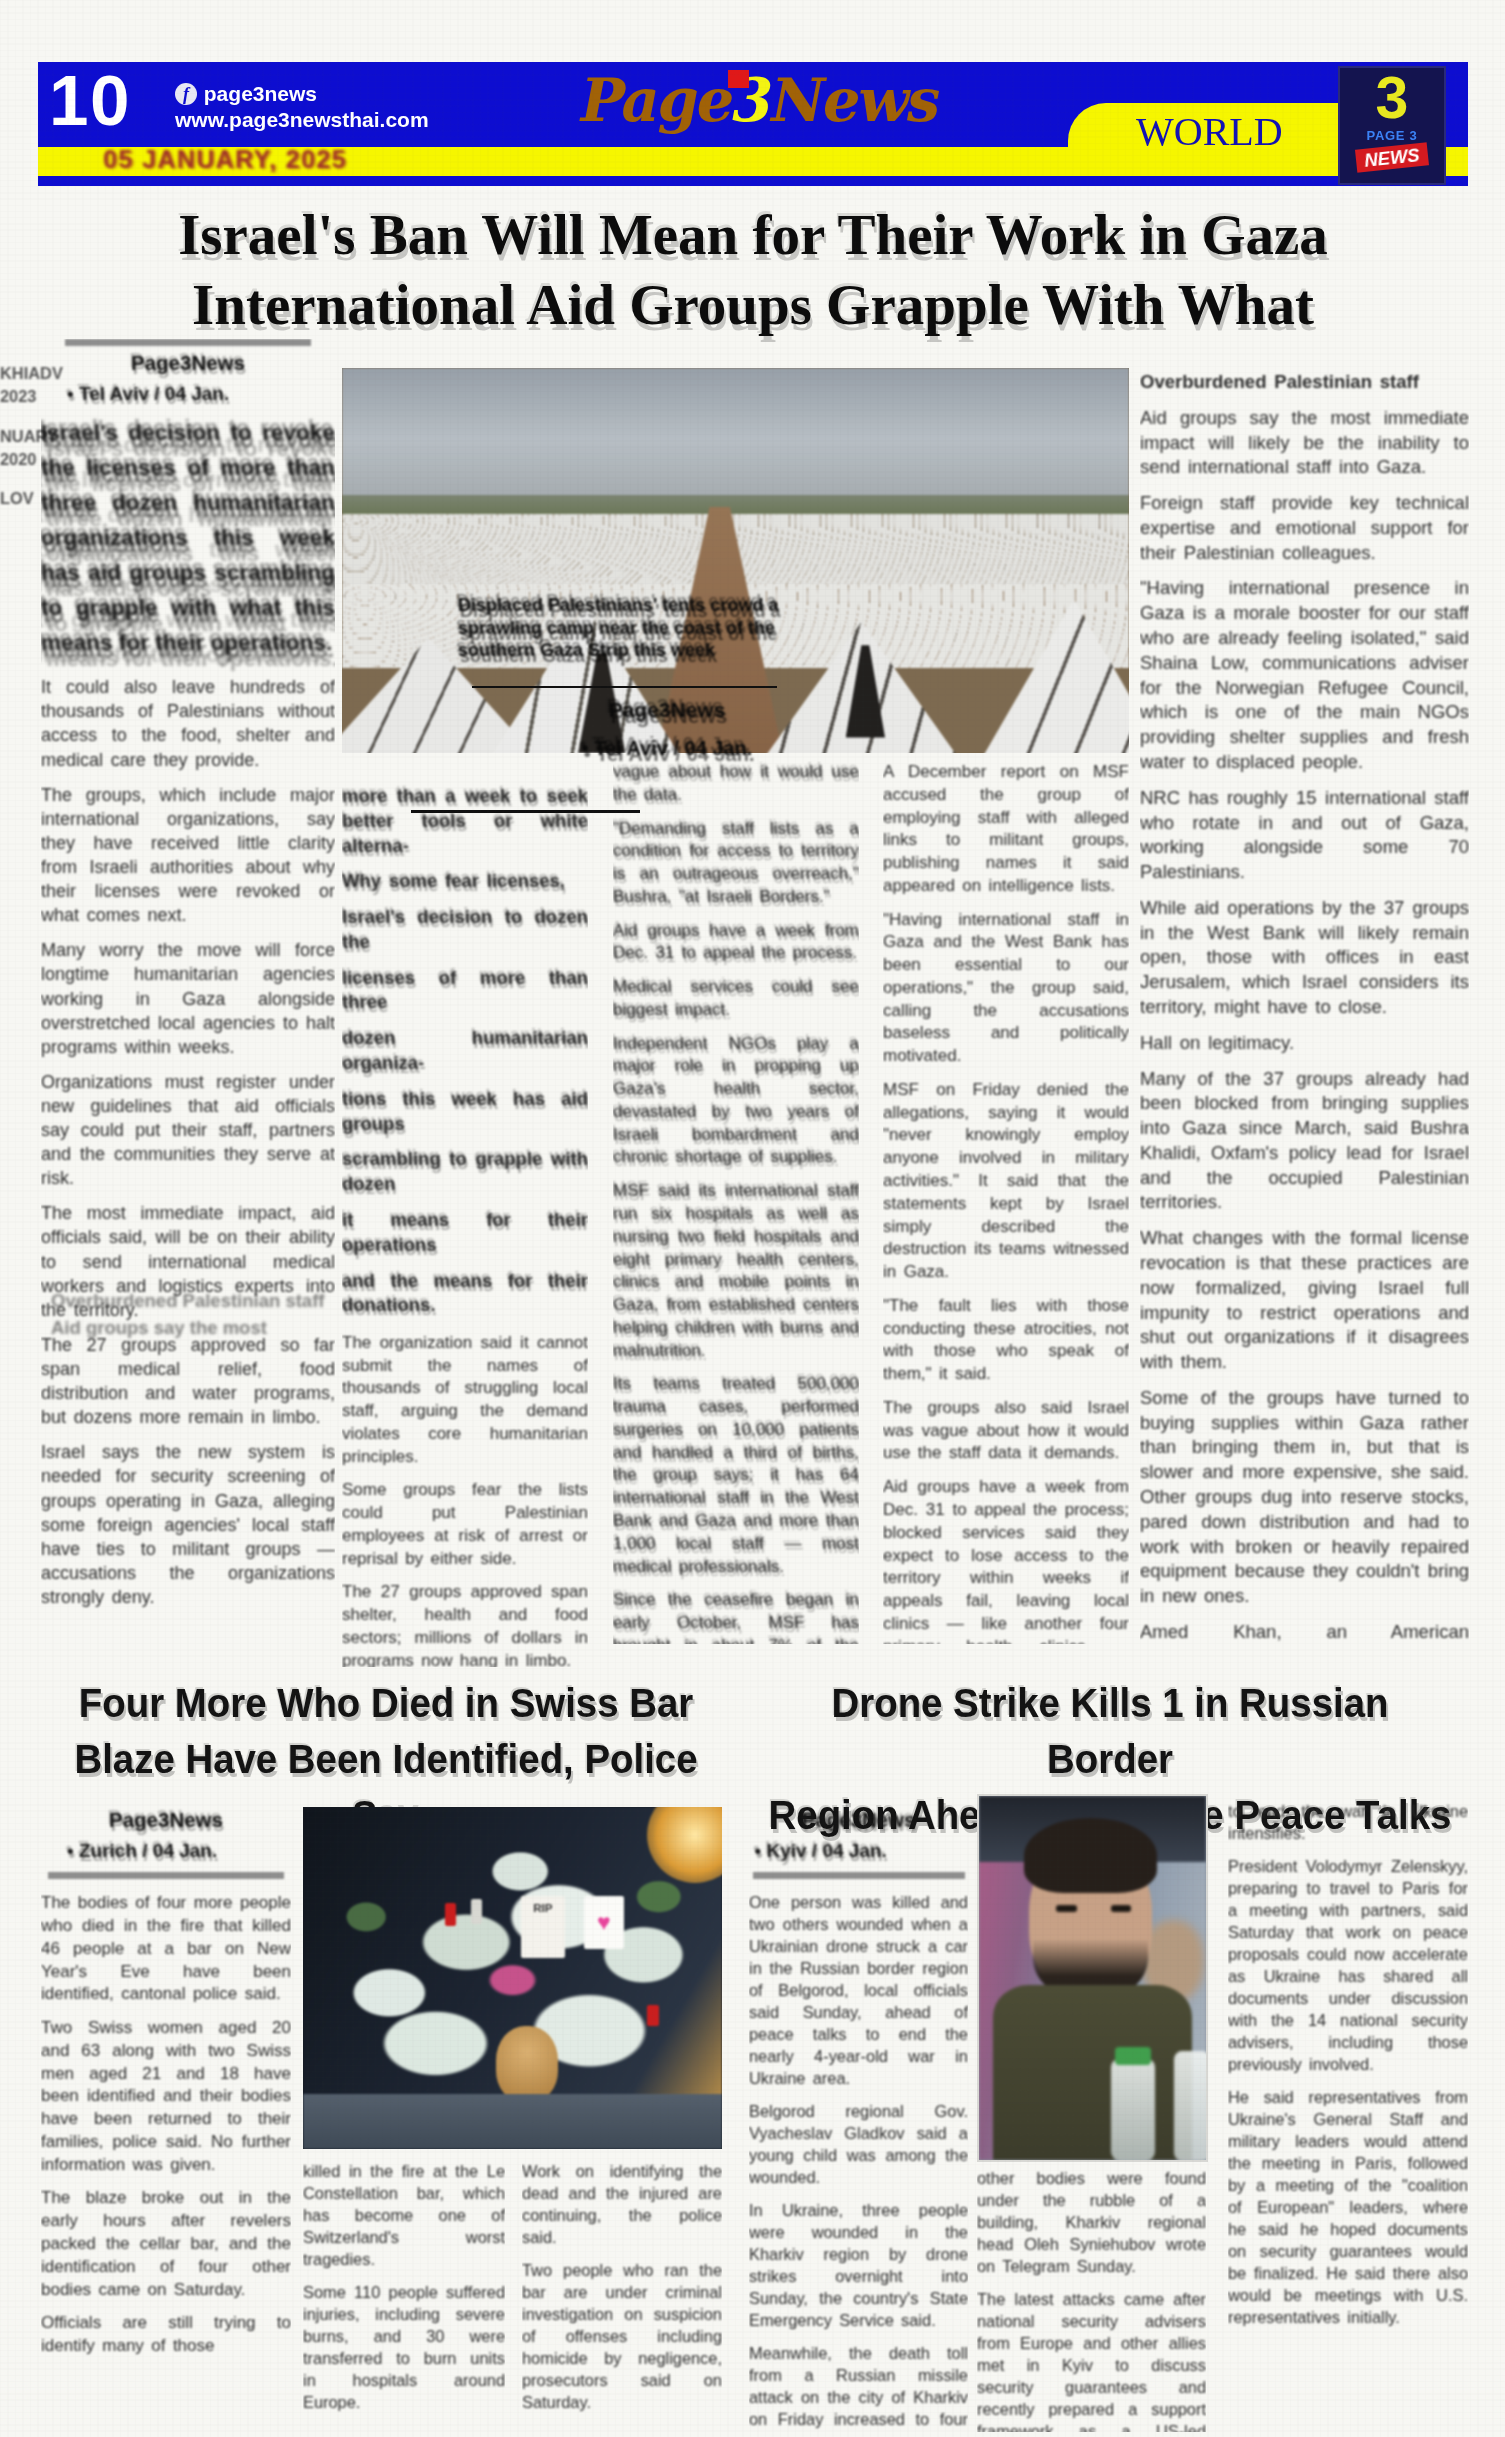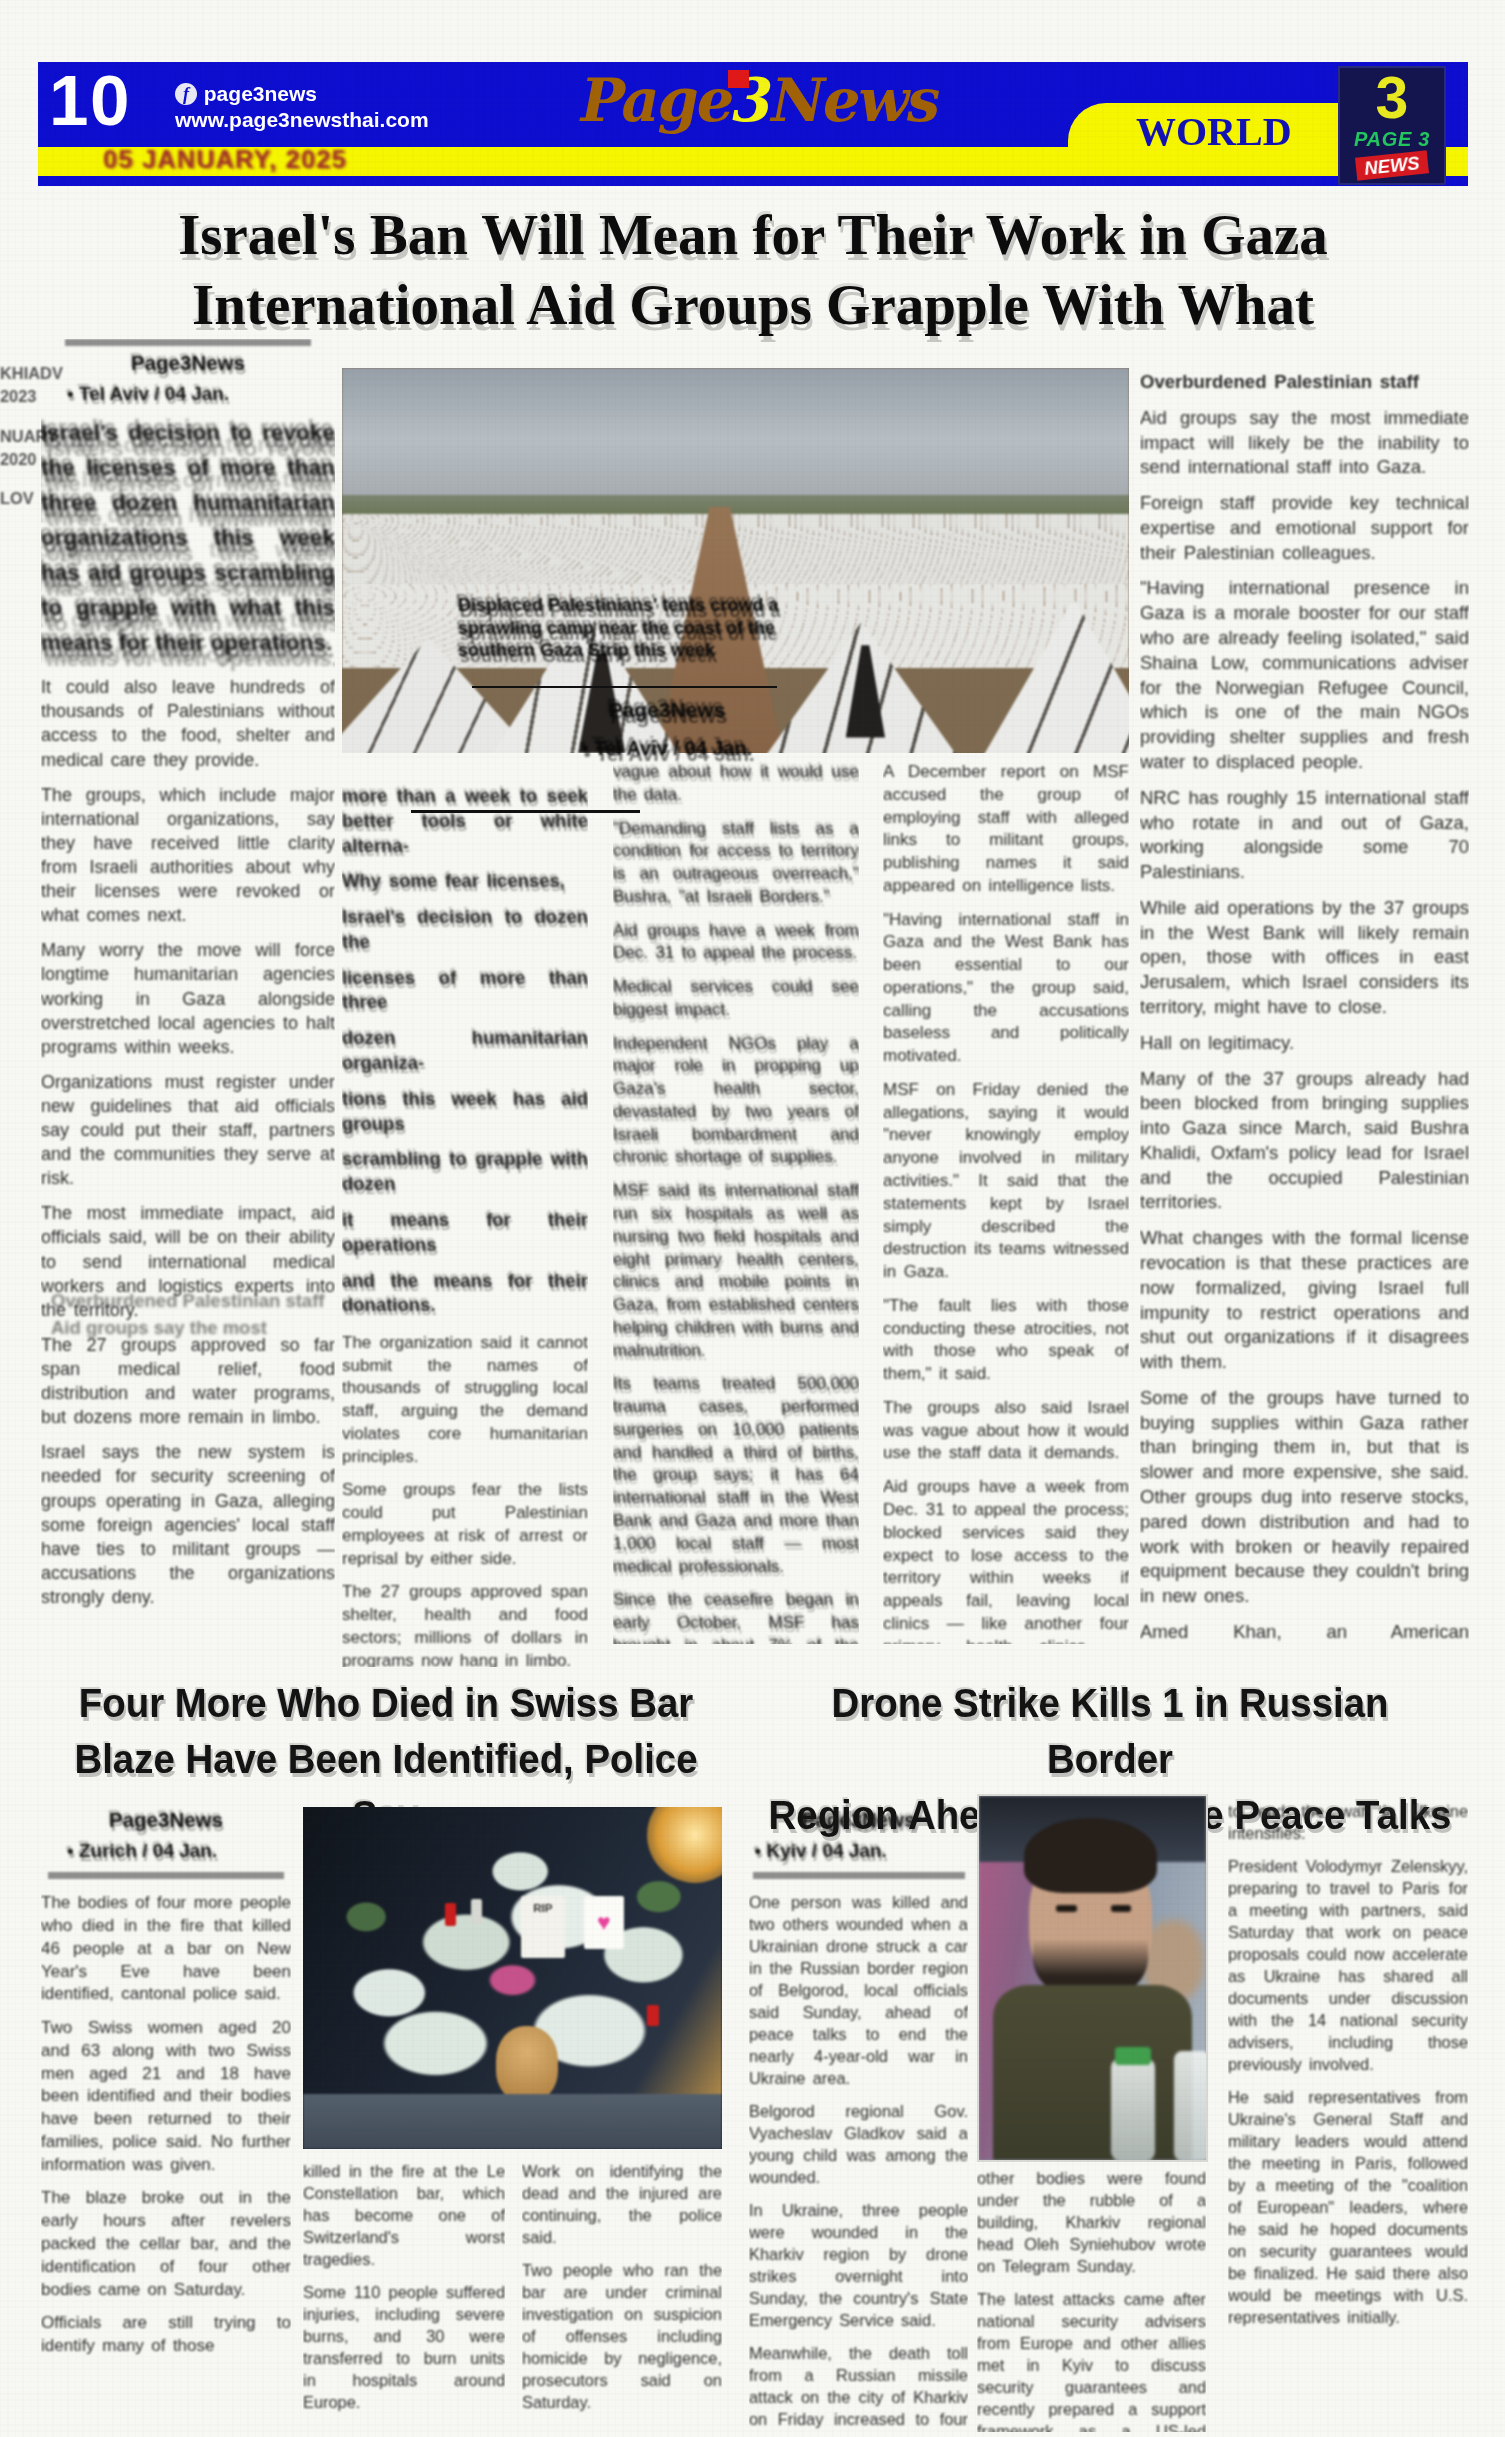--- a/index.html
+++ b/index.html
@@ -16,29 +16,29 @@
   .pageno{left:49px;top:60px;font-size:71px;font-weight:bold;color:#fff;letter-spacing:1.4px;filter:blur(0.4px);}
   .fbrow{left:175px;top:82px;display:flex;align-items:center;gap:6.8px;color:#fff;font-weight:bold;font-size:21px;filter:blur(0.5px);}
   .fbicon{width:22px;height:22px;border-radius:50%;background:#e9e9f4;color:#0d0dd0;display:flex;align-items:center;justify-content:center;
           font-family:"Liberation Serif",serif;font-style:italic;font-weight:bold;font-size:18px;}
   .url{left:175px;top:108px;color:#fff;font-weight:bold;font-size:21px;filter:blur(0.5px);}
   .mast{left:568px;top:66px;width:383px;text-align:center;white-space:nowrap;filter:blur(0.5px);}
   .mast .w{color:#a16207;} .mast .y{color:#f3f313;position:relative;}
   .mast{font-family:"DejaVu Serif",serif;font-weight:bold;font-style:italic;font-size:59px;letter-spacing:-2.1px;}
   .mast .flag{position:absolute;left:-4.1px;top:4.1px;width:20.5px;height:18px;background:#e01818;}
   .worldtab{left:1068px;top:103px;width:294px;height:73px;background:#f6f600;border-top-left-radius:38px;}
-  .worldtxt{left:1136px;top:108px;font-family:"Liberation Serif",serif;font-weight:bold;font-size:40px;color:#1212b4;filter:blur(0.5px);}
+  .worldtxt{left:1136px;top:108px;font-family:"Liberation Serif",serif;font-weight:normal;font-size:40px;color:#1212b4;filter:blur(0.5px);}
   .yellowstrip{left:38px;top:147px;width:1430px;height:29px;background:#f6f600;}
   .bluethin{left:38px;top:176px;width:1430px;height:10.3px;background:#0d0dd0;}
   .datetxt{left:103px;top:145px;font-size:25px;font-weight:bold;color:#a03028;letter-spacing:1.4px;
            filter:blur(1.4px);text-shadow:2.1px 1.4px 0 rgba(160,40,30,.5);}
   .badge{left:1338px;top:66px;width:104px;height:115px;background:#14144f;border:2.1px solid #2a2a7a;
          display:flex;flex-direction:column;align-items:center;z-index:5;}
   .badge3{color:#e8e820;font-size:59px;font-weight:bold;line-height:59px;margin-top:1.4px;filter:blur(0.5px);}
-  .badgeSub{color:#22c55e;font-size:20px;font-weight:bold;letter-spacing:0.7px;filter:blur(0.5px);font-style:italic;}
+  .badgeSub{color:#3b82f6;font-size:13px;font-weight:bold;letter-spacing:0.7px;filter:blur(0.5px);}
   .ribbon{margin-top:2.7px;background:#d41a20;color:#fff;font-style:italic;font-weight:bold;font-size:18.5px;
           padding:0.7px 8.2px;transform:rotate(-6deg);filter:blur(0.4px);}
   
   .h1{left:41px;top:200px;width:1424px;text-align:center;font-family:"Liberation Serif",serif;font-weight:bold;
       font-size:57px;line-height:70px;color:#0c0c0c;letter-spacing:0;
       filter:blur(0.5px);text-shadow:2.1px 6.2px 0 rgba(10,10,10,.20),-1.4px -2.7px 0 rgba(10,10,10,.12);}
   .corner{left:0px;top:346px;width:89px;font-size:16.4px;font-weight:bold;color:#555;filter:blur(1.1px);line-height:23px;}
   
   .col p{margin:0 0 11px;text-align:justify;line-height:1.34;color:#2d2d2d;word-spacing:2.7px;}
   .rule{height:6.8px;background:#8e8e8e;margin:0 auto 5.5px;}

